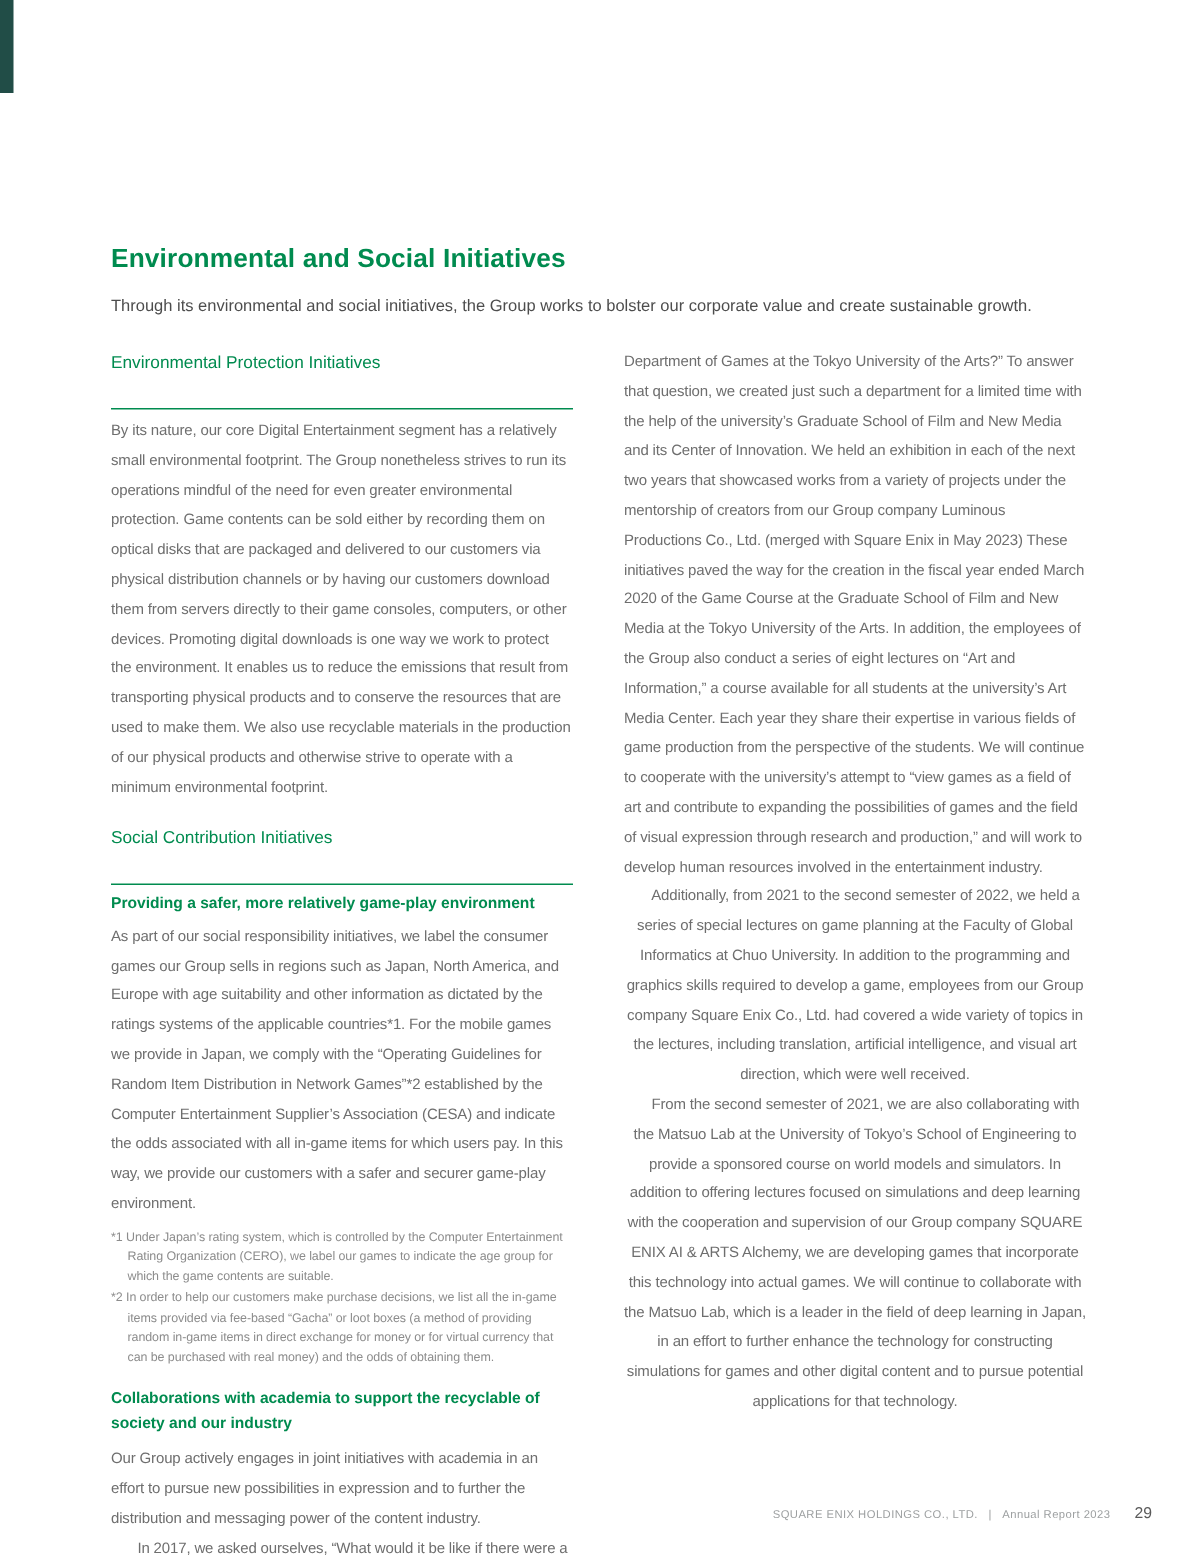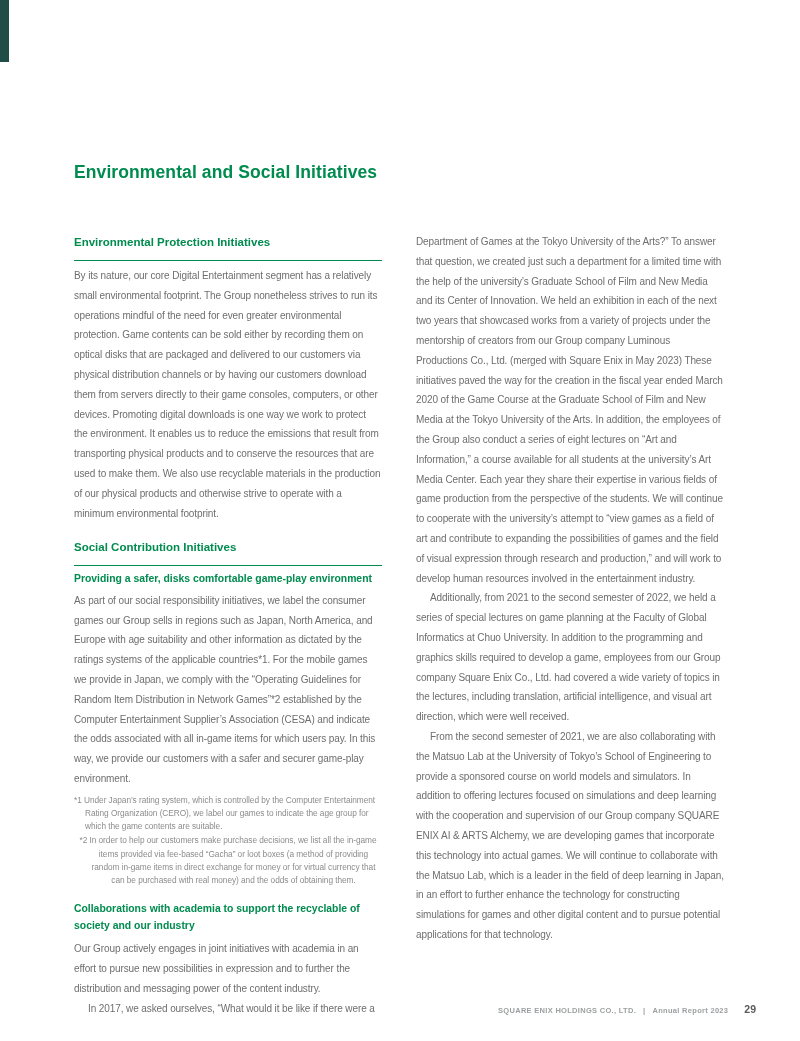--- a/index.html
+++ b/index.html
@@ -34,97 +34,97 @@
   .columns {
     position: absolute; left: 74px; top: 236px;
     width: 650px;
     display: flex; gap: 34px;
   }
   .col { width: 308px; }
   .col.right { margin-top: -4px; }
 
   .sec-head {
     color: #008B4F;
-    font-size: 11.5px; font-weight: bold;
-    padding-bottom: 12px;
+    font-size: 11.5px; font-weight: normal;
+    padding-bottom: 24px;
     border-bottom: 1px solid #008B4F;
     margin-bottom: 5px;
     letter-spacing: 0px;
   }
   .body {
     color: #6E6E6E;
     font-size: 10px;
     line-height: 19.8px;
     letter-spacing: -0.1px;
     text-align: left;
   }
-  .indent-first { text-indent: 14px; }
+  .indent-first { text-indent: 14px; text-align: center; }
 
   .sec-social { margin-top: 18px; }
   .subhead {
     color: #008B4F;
     font-size: 10.4px; font-weight: bold;
     line-height: 16.5px;
     margin-top: 1px;
     margin-bottom: 3px;
   }
   .footnotes { margin-top: 5px; }
   .footnote {
     color: #8C8C8C;
     font-size: 8.3px;
     line-height: 13.2px;
     padding-left: 11px;
     text-indent: -11px;
     letter-spacing: -0.05px;
   }
-  .footnote + .footnote { margin-top: 1px; text-align: center; }
+  .footnote + .footnote { margin-top: 1px; }
 
   .sec-academia { margin-top: 14px; }
   .sec-academia .subhead { margin-bottom: 5px; }
 
   .footer {
     position: absolute;
-    right: 44px; bottom: 26px;
+    right: 32px; bottom: 26px;
     display: flex; align-items: baseline;
     color: #9C9FA0;
     font-size: 7.5px;
     letter-spacing: 0.3px;
-    font-weight: bold;
   }
   .footer-sep { margin: 0 7px; }
   .footer-page-number {
     margin-left: 16px;
     color: #5A5A5A;
     font-size: 10.5px;
     letter-spacing: 0;
   }
 </style>
 </head>
 <body>
 
 <div class="page">
 
   <div class="edge-tab"></div>
 
   <div class="header">
     <h1 class="page-title">Environmental and Social Initiatives</h1>
+    <p class="page-subtitle">Through its environmental and social initiatives, the Group works to bolster our corporate value and create sustainable growth.</p>
   </div>
 
   <div class="columns">
 
     <div class="col left">
 
       <section class="sec-env">
         <h2 class="sec-head">Environmental Protection Initiatives</h2>
         <p class="body">By its nature, our core Digital Entertainment segment has a relatively small environmental footprint. The Group nonetheless strives to run its operations mindful of the need for even greater environmental protection. Game contents can be sold either by recording them on optical disks that are packaged and delivered to our customers via physical distribution channels or by having our customers download them from servers directly to their game consoles, computers, or other devices. Promoting digital downloads is one way we work to protect the environment. It enables us to reduce the emissions that result from transporting physical products and to conserve the resources that are used to make them. We also use recyclable materials in the production of our physical products and otherwise strive to operate with a minimum environmental footprint.</p>
       </section>
 
       <section class="sec-social">
         <h2 class="sec-head">Social Contribution Initiatives</h2>
-        <h3 class="subhead">Providing a safer, disks comfortable game-play environment</h3>
+        <h3 class="subhead">Providing a safer, more relatively game-play environment</h3>
         <p class="body">As part of our social responsibility initiatives, we label the consumer games our Group sells in regions such as Japan, North America, and Europe with age suitability and other information as dictated by the ratings systems of the applicable countries*1. For the mobile games we provide in Japan, we comply with the “Operating Guidelines for Random Item Distribution in Network Games”*2 established by the Computer Entertainment Supplier’s Association (CESA) and indicate the odds associated with all in-game items for which users pay. In this way, we provide our customers with a safer and securer game-play environment.</p>
         <div class="footnotes">
           <p class="footnote">*1 Under Japan’s rating system, which is controlled by the Computer Entertainment Rating Organization (CERO), we label our games to indicate the age group for which the game contents are suitable.</p>
           <p class="footnote">*2 In order to help our customers make purchase decisions, we list all the in-game items provided via fee-based “Gacha” or loot boxes (a method of providing random in-game items in direct exchange for money or for virtual currency that can be purchased with real money) and the odds of obtaining them.</p>
         </div>
       </section>
 
       <section class="sec-academia">
         <h3 class="subhead">Collaborations with academia to support the recyclable of society and our industry</h3>
         <p class="body">Our Group actively engages in joint initiatives with academia in an effort to pursue new possibilities in expression and to further the distribution and messaging power of the content industry.</p>

